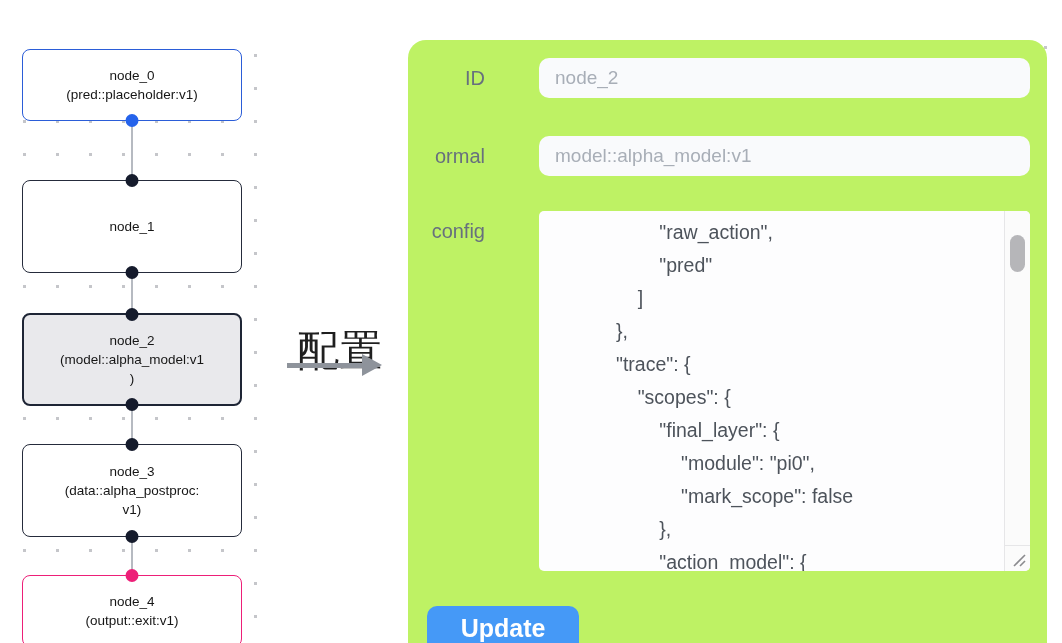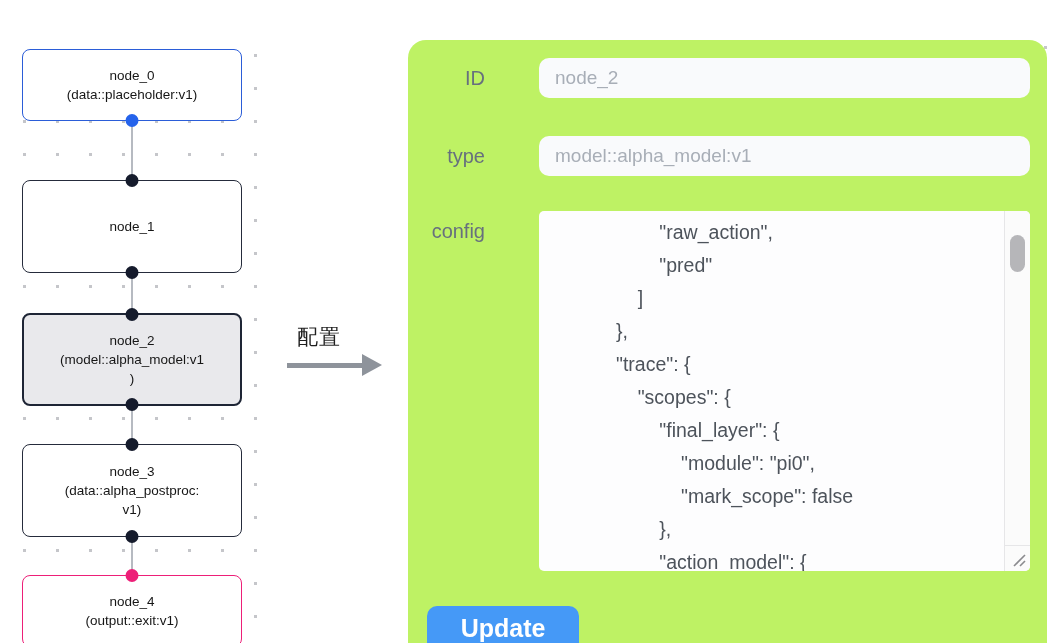--- a/index.html
+++ b/index.html
@@ -40,21 +40,21 @@
   .handle-blue { background:#2563eb; }
   .handle-dark { background:#151b2c; }
   .handle-pink { background:#ed1f78; }
 
   .edge {
     position:absolute; left:131px; width:2px; background:#b6bac1; z-index:1;
   }
 
   
   #transfer { position:absolute; left:283px; top:295px; width:110px; height:70px; }
-  #transfer-label { position:absolute; left:14px; top:2px; font-size:21px; color:#1f1f1f;
+  #transfer-label { position:absolute; left:14px; top:2px; font-size:42px; color:#1f1f1f;
                     letter-spacing:1px; white-space:nowrap; }
   #arrow-line { position:absolute; left:4px; top:42px; width:77px; height:5px; background:#8e939b; }
   #arrow-head { position:absolute; left:79px; top:33px; width:0; height:0;
                 border-left:20px solid #8e939b; border-top:11.5px solid transparent;
                 border-bottom:11.5px solid transparent; }
 
   
   #panel {
     position:absolute; left:408px; top:14px; width:639px; height:608px;
     background:#bef264; border-radius:18px 18px 0 0; overflow:hidden;
@@ -116,21 +116,21 @@
 
   <div id="flow-canvas" class="dot-grid">
 
     <div class="edge" style="top:95px;height:59px;"></div>
     <div class="edge" style="top:247px;height:40px;"></div>
     <div class="edge" style="top:380px;height:38px;"></div>
     <div class="edge" style="top:511px;height:38px;"></div>
 
     <div class="node node-blue" style="top:23px;height:72px;">
       <div class="title">node_0</div>
-      <div class="subtitle">(data::placeholder:v1)</div>
+      <div class="subtitle">(pred::placeholder:v1)</div>
       <div class="handle bottom handle-blue"></div>
     </div>
 
     <div class="node node-dark" style="top:154px;height:93px;">
       <div class="title">node_1</div>
       <div class="handle top handle-dark"></div>
       <div class="handle bottom handle-dark"></div>
     </div>
 
     <div class="node node-selected" style="top:287px;height:93px;">
@@ -162,21 +162,21 @@
     <div id="arrow-head"></div>
   </div>
 
   <div id="right-canvas" class="dot-grid"></div>
 
   <div id="panel">
 
     <div id="label-id" class="field-label">ID</div>
     <input id="input-id" class="panel-input" type="text" value="node_2" style="">
 
-    <div id="label-type" class="field-label">type</div>
+    <div id="label-type" class="field-label">ormal</div>
     <input id="input-type" class="panel-input" type="text" value="model::alpha_model:v1" style="">
 
     <div id="label-config" class="field-label">config</div>
 
     <div id="config-box">
       <pre id="config-text">                    "raw_action",
                     "pred"
                 ]
             },
             "trace": {

